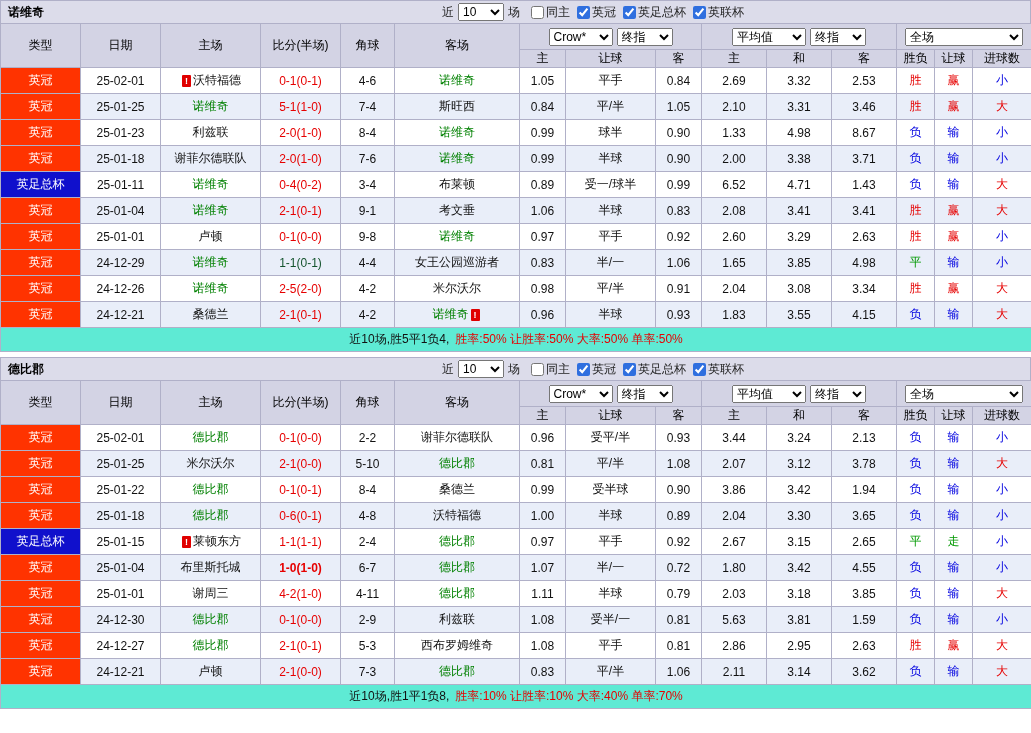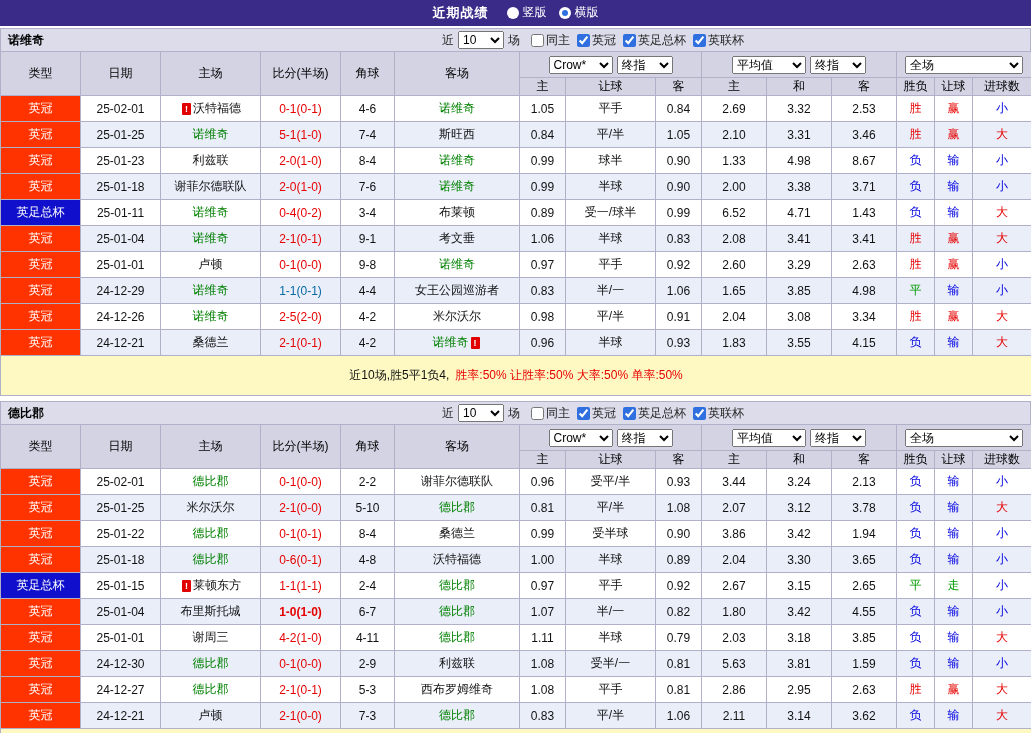--- a/index.html
+++ b/index.html
@@ -49,37 +49,27 @@
   .stats thead tr.h1 th { height:26px; }
   .stats thead tr.h2 th { height:18px; }
   .selwrap { display:flex; justify-content:center; align-items:center; gap:4px; }
   .stats tbody tr.alt td { background:var(--alt-row-bg,#e9eef9); }
   td.type { color:#fff; }
   .alert {
     display:inline-block; background:#e00000; color:#fff; font-weight:bold;
     font-size:9px; line-height:12px; width:9px; height:12px; margin:0 2px;
     vertical-align:middle; border-radius:1px;
   }
-  tfoot td.summary { height:40px; background:#fef9c3; }
+  tfoot td.summary { height:24px; background:#5eead4; }
   .sum-rates { color:var(--rate-text,#e60000); margin-left:6px; }
 </style>
 </head>
 <body>
 
 <div class="page">
-  <div class="topbar">
-    <span class="title">近期战绩</span>
-    <span class="radios" id="topbar-radios"><span class="radio-item">
-          <span class="radio"></span>
-          <span>竖版</span>
-        </span><span class="radio-item">
-          <span class="radio checked"></span>
-          <span>横版</span>
-        </span></span>
-  </div>
   <div id="sections">
   <div class="section">
     <div class="control-row">
       <span class="team-name">诺维奇</span>
       <span class="controls">
         <span class="t-near">近</span>
         <select class="sel-count"><option class="o-count">10</option></select>
         <span class="t-unit">场</span>
         <span class="filters">
               <label>
@@ -274,21 +264,21 @@
               <td>3.29</td>
               <td>2.63</td>
               <td style="color: rgb(230, 0, 0);">胜</td>
               <td style="color: rgb(230, 0, 0);">赢</td>
               <td style="color: rgb(0, 0, 224);">小</td>
             </tr>
             <tr class="alt">
               <td class="type" style="background: rgb(255, 51, 0);">英冠</td>
               <td>24-12-29</td>
               <td><span style="color: rgb(0, 128, 0);">诺维奇</span></td>
-              <td style="color: #0369a1; margin-top: 44px;">1-1(0-1)</td>
+              <td style="color: #14532d; margin-top: 44px;">1-1(0-1)</td>
               <td>4-4</td>
               <td><span>女王公园巡游者</span></td>
               <td>0.83</td>
               <td>半/一</td>
               <td>1.06</td>
               <td>1.65</td>
               <td>3.85</td>
               <td>4.98</td>
               <td style="color: rgb(0, 153, 0);">平</td>
               <td style="color: rgb(0, 0, 224);">输</td>
@@ -510,21 +500,21 @@
             </tr>
             <tr class="alt">
               <td class="type" style="background: rgb(255, 51, 0);">英冠</td>
               <td>25-01-04</td>
               <td><span>布里斯托城</span></td>
               <td style="color: rgb(230, 0, 0); font-weight: bold;">1-0(1-0)</td>
               <td>6-7</td>
               <td><span style="color: rgb(0, 128, 0);">德比郡</span></td>
               <td>1.07</td>
               <td>半/一</td>
-              <td>0.82</td>
+              <td>0.72</td>
               <td>1.80</td>
               <td>3.42</td>
               <td>4.55</td>
               <td style="color: rgb(0, 0, 224);">负</td>
               <td style="color: rgb(0, 0, 224);">输</td>
               <td style="color: rgb(0, 0, 224);">小</td>
             </tr>
             <tr>
               <td class="type" style="background: rgb(255, 51, 0);">英冠</td>
               <td>25-01-01</td>

